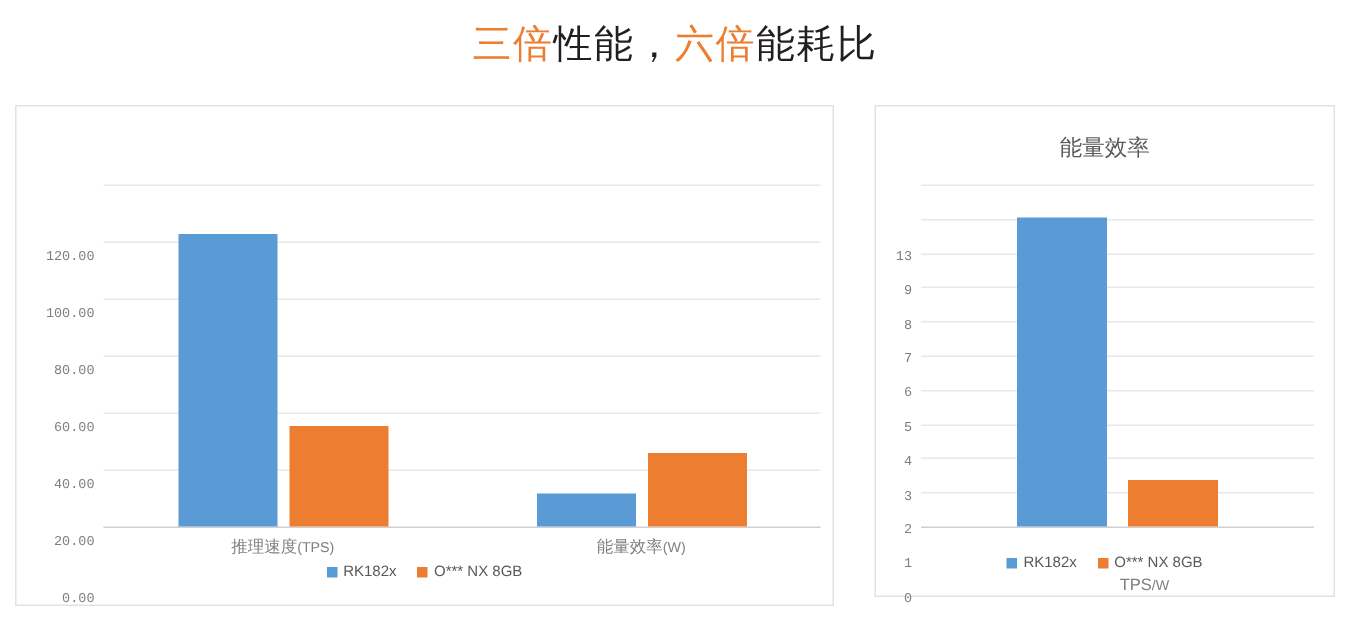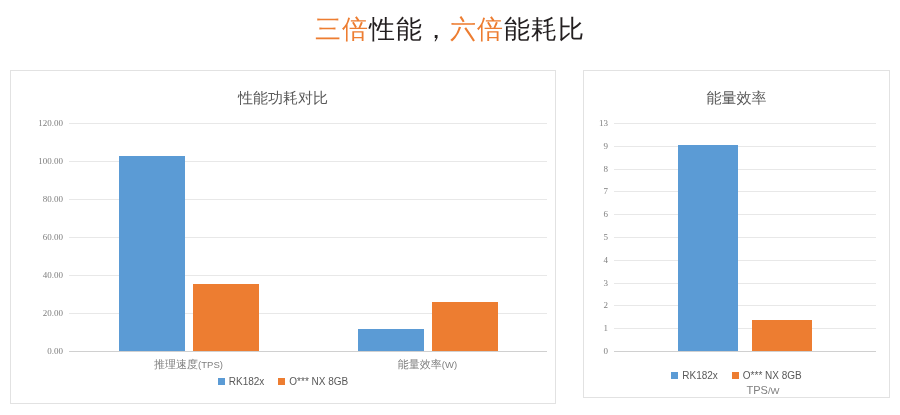--- a/index.html
+++ b/index.html
@@ -72,21 +72,22 @@
   }
 
   .ytick {
     position: absolute;
     right: 100%;
     margin-right: 6px;
     transform: translateY(-50%);
     font-size: 9px;
     color: #7f7f7f;
     white-space: nowrap;
-    font-family: Liberation Serif, serif;
+    font-family: Liberation Mono, monospace;
+    margin-top: 48px;
   }
 
   
   .bar {
     position: absolute;
     bottom: 0;
   }
   .bar.s0 { background: #5b9bd5; }
   .bar.s1 { background: #ed7d31; }
 
@@ -135,21 +136,20 @@
   #panel-right .legend { bottom: 16px; }
 </style>
 </head>
 <body>
 
 <div class="page-title">
   <span class="hl">三倍</span><span>性能，</span><span class="hl">六倍</span><span>能耗比</span>
 </div>
 
 <div class="panel" id="panel-left">
-  <div class="chart-title">性能功耗对比</div>
 
   <div class="plot" id="plot-left">
       <div class="gridline axis-base" style="top: 228px;"></div>
       <div class="ytick" style="top: 228px;">0.00</div>
       <div class="gridline" style="top: 190px;"></div>
       <div class="ytick" style="top: 190px;">20.00</div>
       <div class="gridline" style="top: 152px;"></div>
       <div class="ytick" style="top: 152px;">40.00</div>
       <div class="gridline" style="top: 114px;"></div>
       <div class="ytick" style="top: 114px;">60.00</div>

